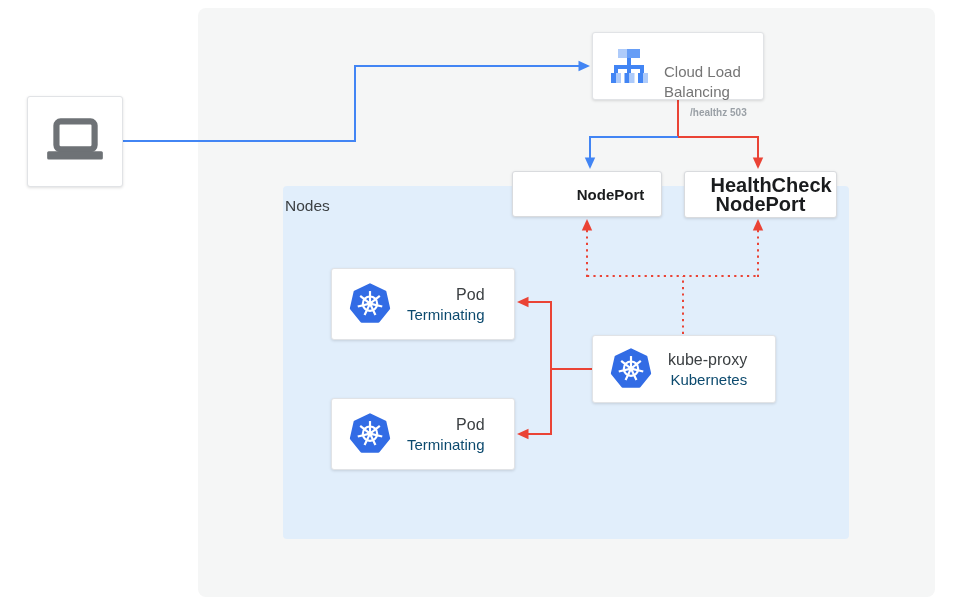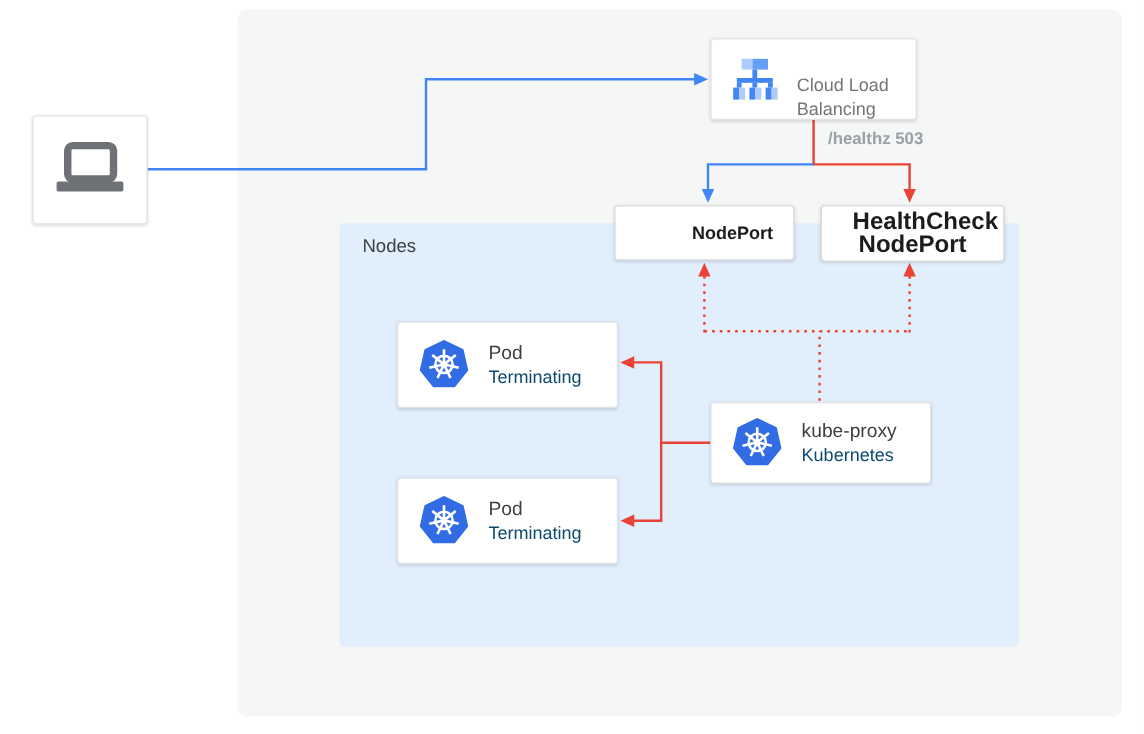--- a/index.html
+++ b/index.html
@@ -3,48 +3,48 @@
 <meta charset="utf-8">
 <style>
   html,body{margin:0;padding:0;background:#ffffff;}
   body{font-family:"Liberation Sans","DejaVu Sans",sans-serif;}
   #canvas{position:relative;width:953px;height:612px;background:#ffffff;overflow:hidden;}
 
   .outer-panel{position:absolute;left:198px;top:8px;width:737px;height:589px;
     background:#f5f6f6;border-radius:8px;}
   .nodes-panel{position:absolute;left:283px;top:186px;width:566px;height:353px;
     background:#e1eefb;border-radius:4px;}
-  .nodes-label{position:absolute;left:19px;top:11px;font-size:15.5px;color:#3c4043;}
+  .nodes-label{position:absolute;left:2px;top:11px;font-size:15.5px;color:#3c4043;}
 
   svg.wires{position:absolute;left:0;top:0;width:953px;height:612px;pointer-events:none;}
 
   .card{position:absolute;background:#ffffff;border:1px solid #e1e3e6;border-radius:3px;
     box-shadow:0 1px 3px rgba(0,0,0,0.13);box-sizing:border-box;}
 
   .client-card{left:27px;top:96px;width:96px;height:91px;
     display:flex;align-items:center;justify-content:center;}
 
   .clb-card{left:592px;top:32px;width:172px;height:68px;
     display:flex;align-items:center;gap:13px;padding-left:14px;}
   .clb-title{font-size:15px;color:#757575;line-height:20px;width:92px;margin-top:31px;}
 
   .port-card{border:1px solid #d9dbde;display:flex;align-items:center;justify-content:center;
     text-align:center;font-weight:bold;color:#1a1c1e;}
   .nodeport-card{left:512px;top:171px;width:150px;height:46px;font-size:15px;padding-left:47px;}
   .healthcheck-card{left:684px;top:171px;width:153px;height:47px;font-size:20px;line-height:19px;}
   .healthcheck-card .wrap{width:100px;}
 
-  .k8s-card{display:flex;align-items:center;gap:16px;padding-left:17px;}
+  .k8s-card{display:flex;align-items:center;gap:16px;padding-left:17px;text-align:right;}
   .pod1-card{left:331px;top:268px;width:184px;height:72px;}
   .pod2-card{left:331px;top:398px;width:184px;height:72px;}
   .kubeproxy-card{left:592px;top:335px;width:184px;height:68px;}
   .card-title{font-size:16px;color:#3c4043;line-height:21px;}
   .card-sub{font-size:15px;color:#0c4a6e;line-height:20px;}
 
-  .health-label{position:absolute;left:690px;top:107px;font-size:14px;font-weight:bold;color:#9aa0a6;}
+  .health-label{position:absolute;left:690px;top:107px;font-size:10px;font-weight:bold;color:#9aa0a6;}
 </style>
 </head>
 <body>
 
 <div id="canvas">
 
   <div class="outer-panel"></div>
 
   <div class="nodes-panel">
     <div class="nodes-label">Nodes</div>

